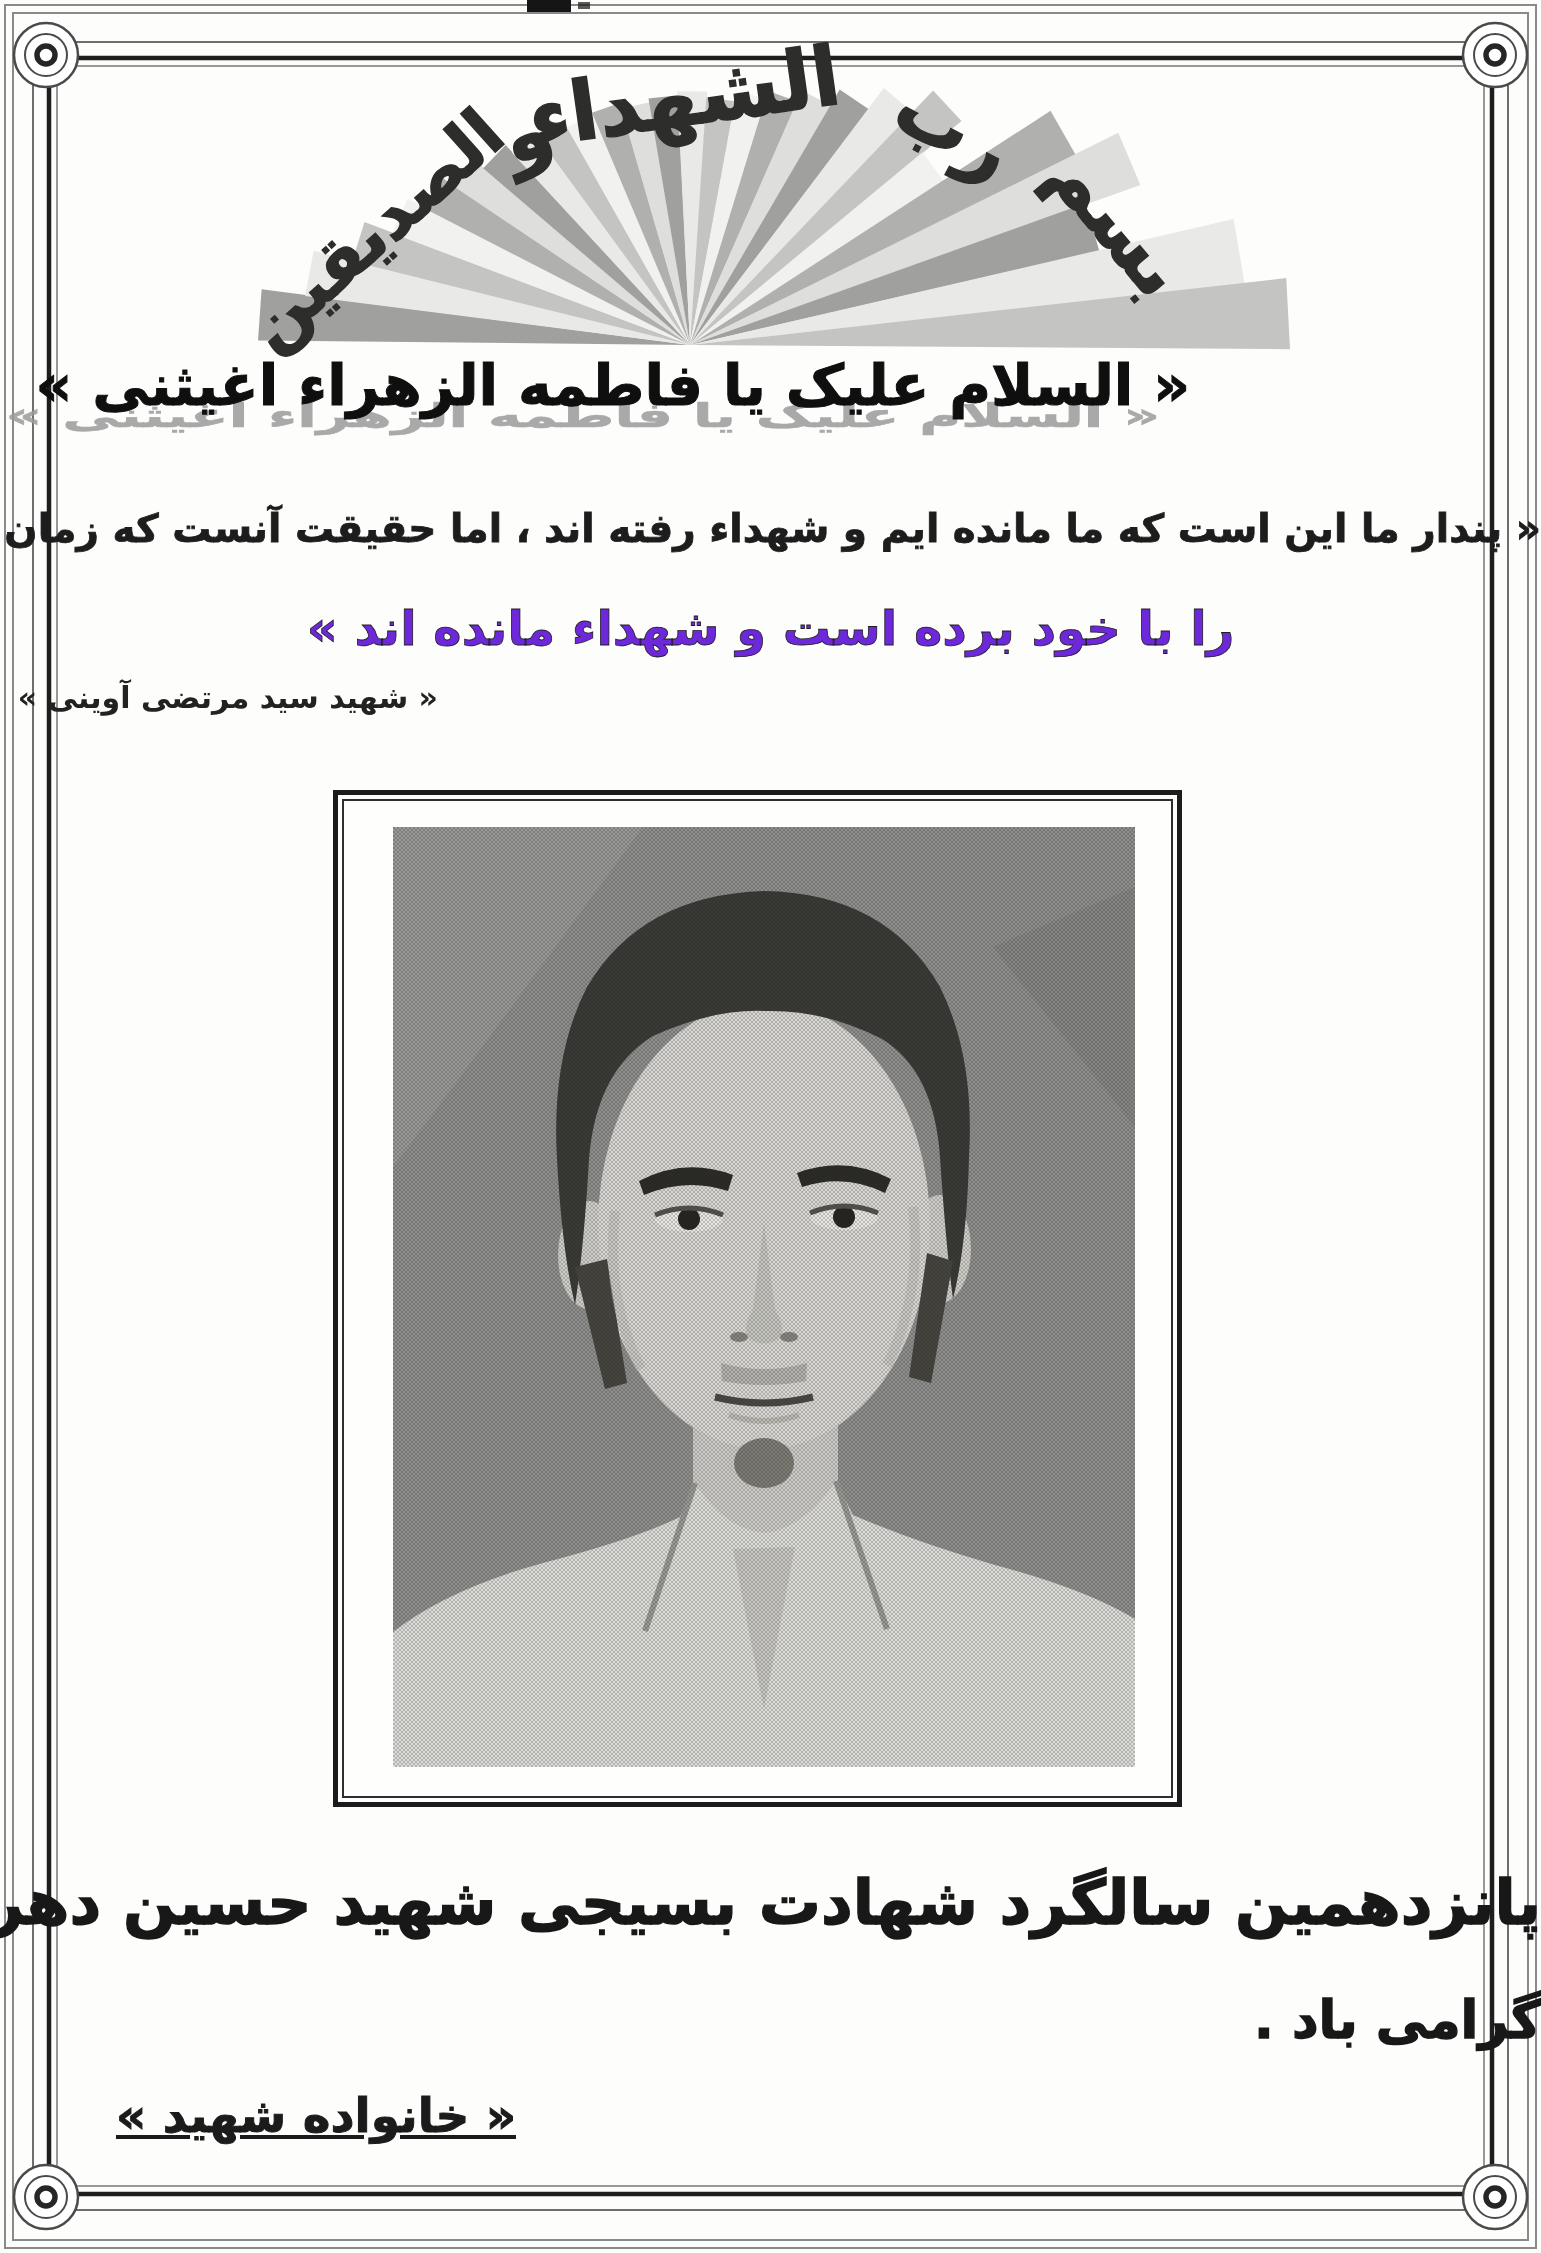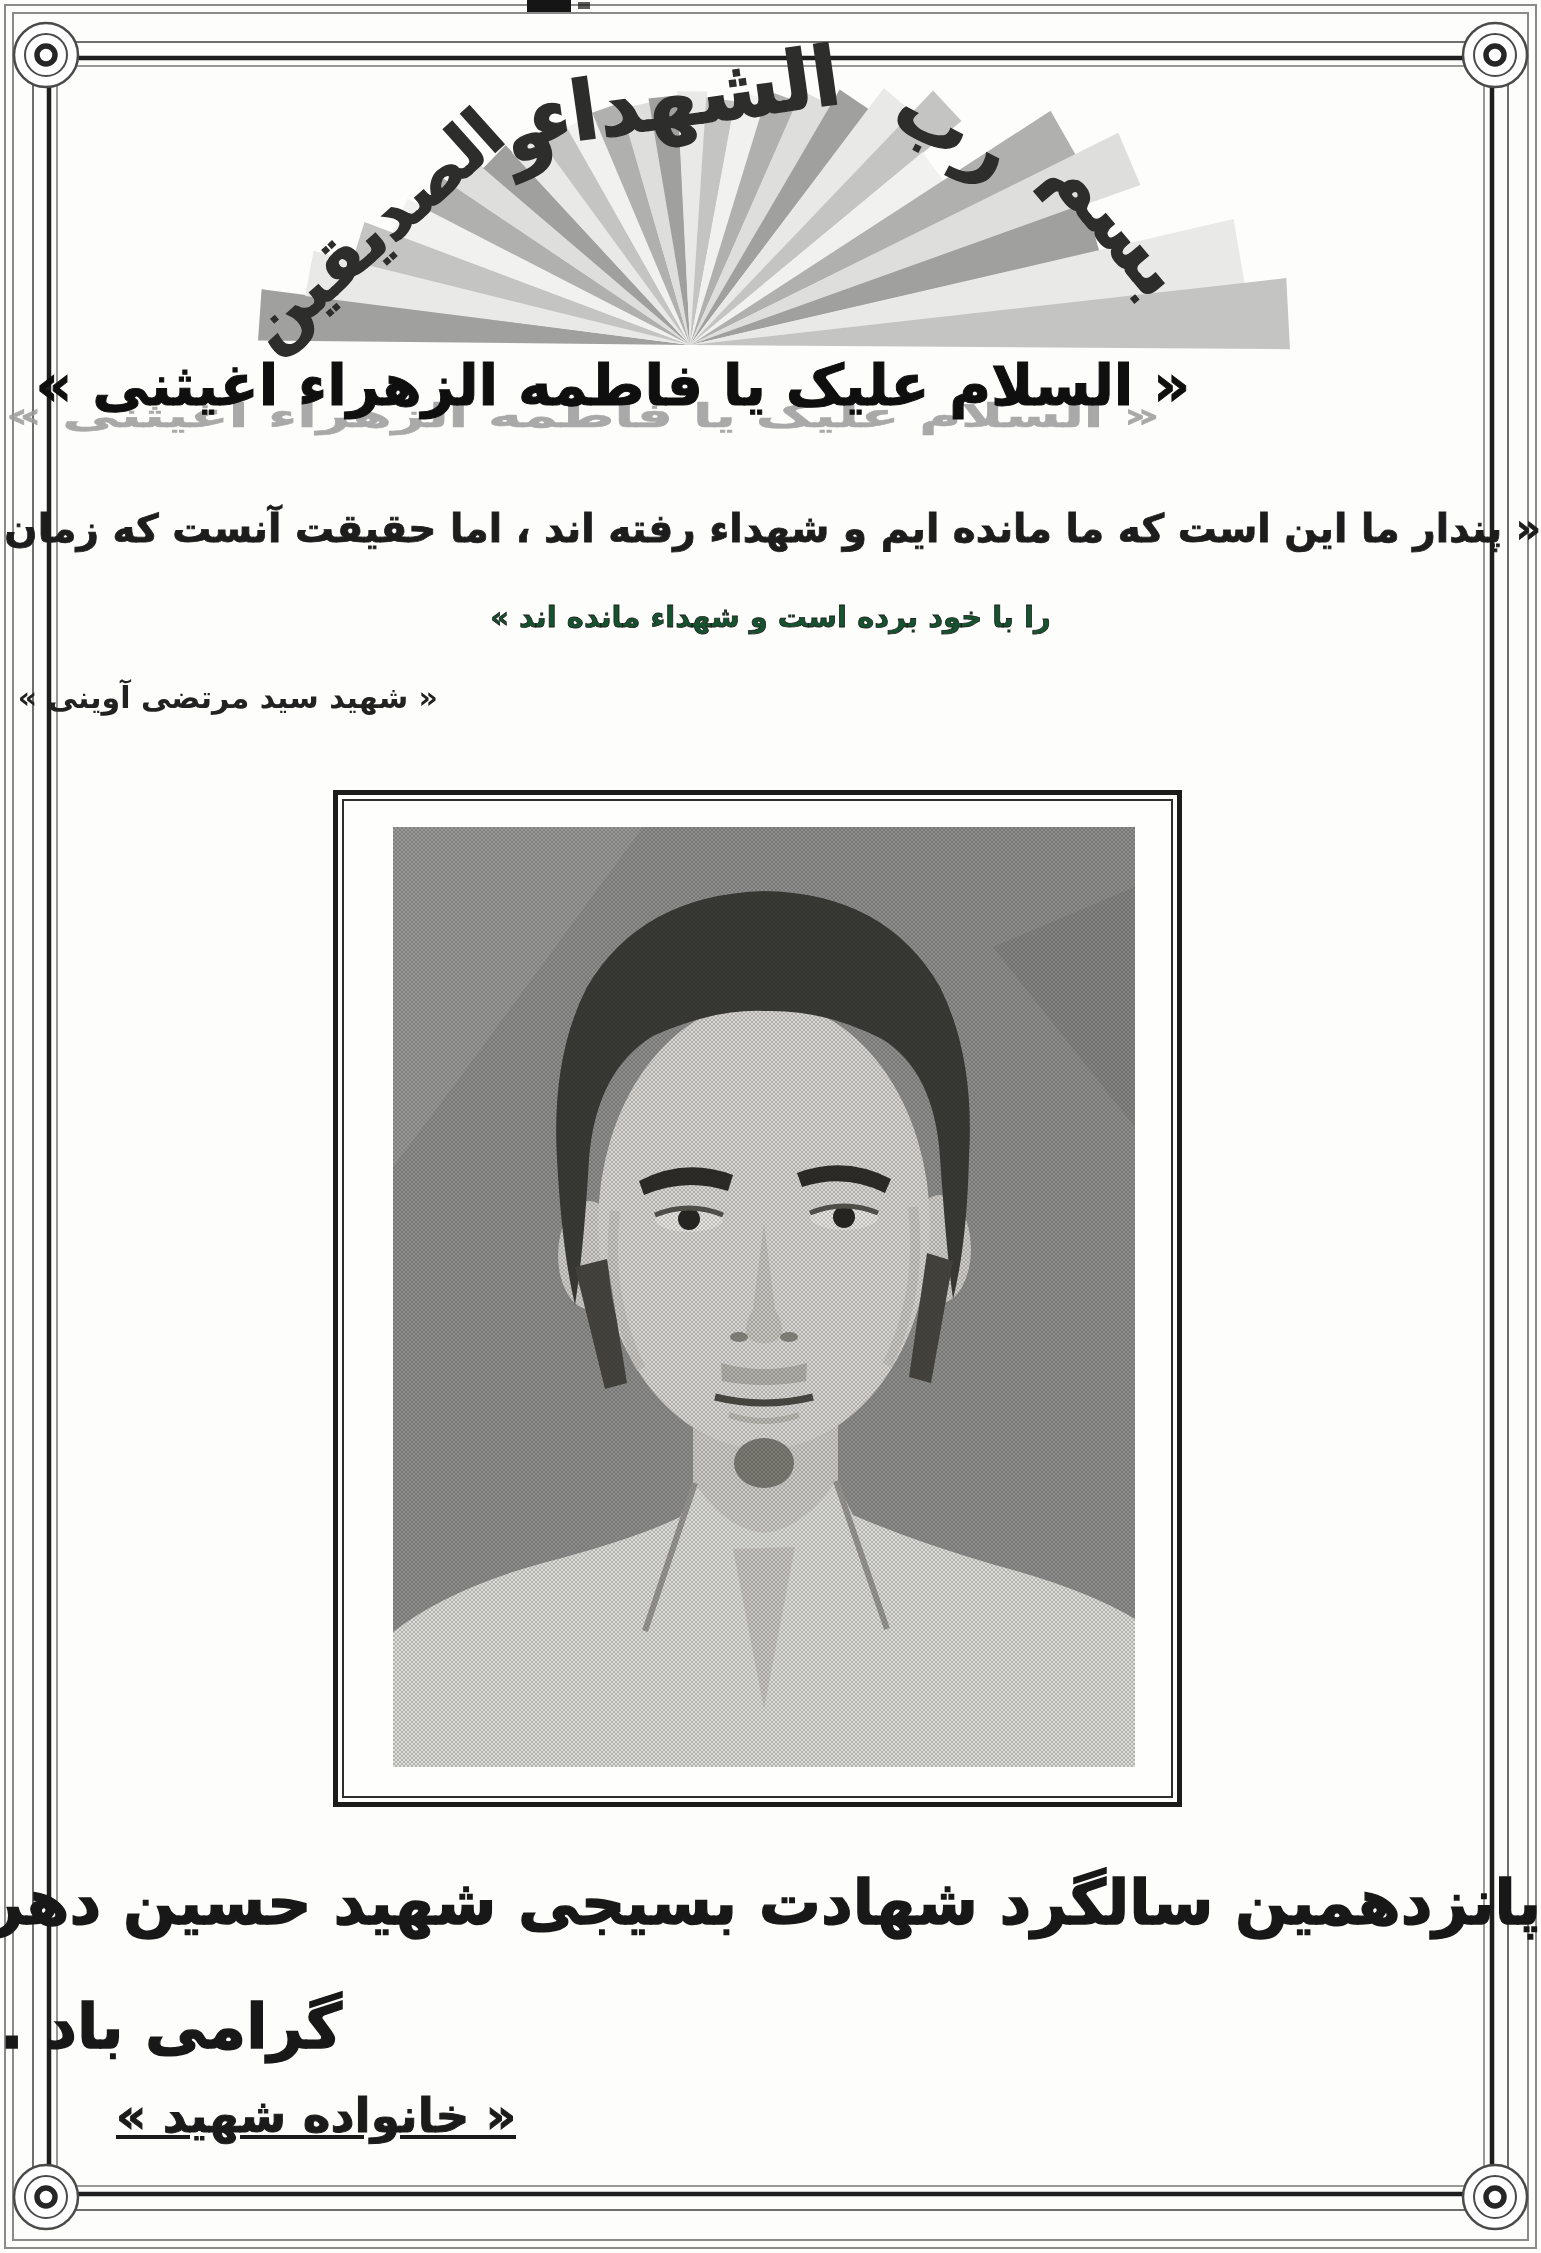--- a/index.html
+++ b/index.html
@@ -37,38 +37,38 @@
   .salutation-shadow{
     position:absolute;z-index:1;left:-30px;right:30px;top:44px;
     font-size:57px;font-weight:bold;color:#9b9b9b;opacity:.85;
     transform:scaleY(.58);transform-origin:top center;
     -webkit-text-stroke:1px #9b9b9b;
   }
 
   .quote-line1{position:absolute;left:0;right:0;top:506px;text-align:center;white-space:nowrap;
     font-size:39px;font-weight:bold;color:#1d1d1d;-webkit-text-stroke:.8px #1d1d1d;}
   .quote-line2{position:absolute;left:0;right:0;top:600px;text-align:center;white-space:nowrap;
-    font-size:29px;font-weight:bold;color:#14532d;-webkit-text-stroke:.8px #1d1d1d;}
+    font-size:48px;font-weight:bold;color:#6d28d9;-webkit-text-stroke:.8px #1d1d1d;}
   .attribution{position:absolute;left:88px;top:680px;width:350px;text-align:left;white-space:nowrap;
     font-size:30px;font-weight:bold;color:#222;}
 
   
   .photo-frame{
     position:absolute;left:333px;top:790px;width:849px;height:1017px;
     border:5px solid #1c1c1c;box-sizing:border-box;background:#fefefd;
   }
   .photo-frame::after{
     content:"";position:absolute;inset:4px;border:2px solid #2e2e2e;pointer-events:none;
   }
   .portrait{position:absolute;left:55px;top:32px;width:742px;height:940px;}
 
   .ded1{position:absolute;left:0;right:0;top:1866px;text-align:center;white-space:nowrap;
     font-size:62px;font-weight:bold;color:#181818;-webkit-text-stroke:1.4px #181818;}
-  .ded2{position:absolute;left:0;right:0;top:1990px;text-align:left;white-space:nowrap;
-    font-size:62px;font-weight:bold;color:#181818;-webkit-text-stroke:1.4px #181818;}
+  .ded2{position:absolute;left:0;right:0;top:1990px;text-align:right;white-space:nowrap;
+    font-size:52px;font-weight:bold;color:#181818;-webkit-text-stroke:1.4px #181818;}
   .signature{position:absolute;left:96px;top:2088px;width:440px;text-align:center;white-space:nowrap;
     font-size:47px;font-weight:bold;color:#1b1b1b;text-decoration:underline;-webkit-text-stroke:1px #1b1b1b;}
 </style>
 </head>
 <body>
 
 <div class="page">
 
   <svg class="border-layer" viewBox="0 0 1541 2253" aria-hidden="true">
     <defs>

